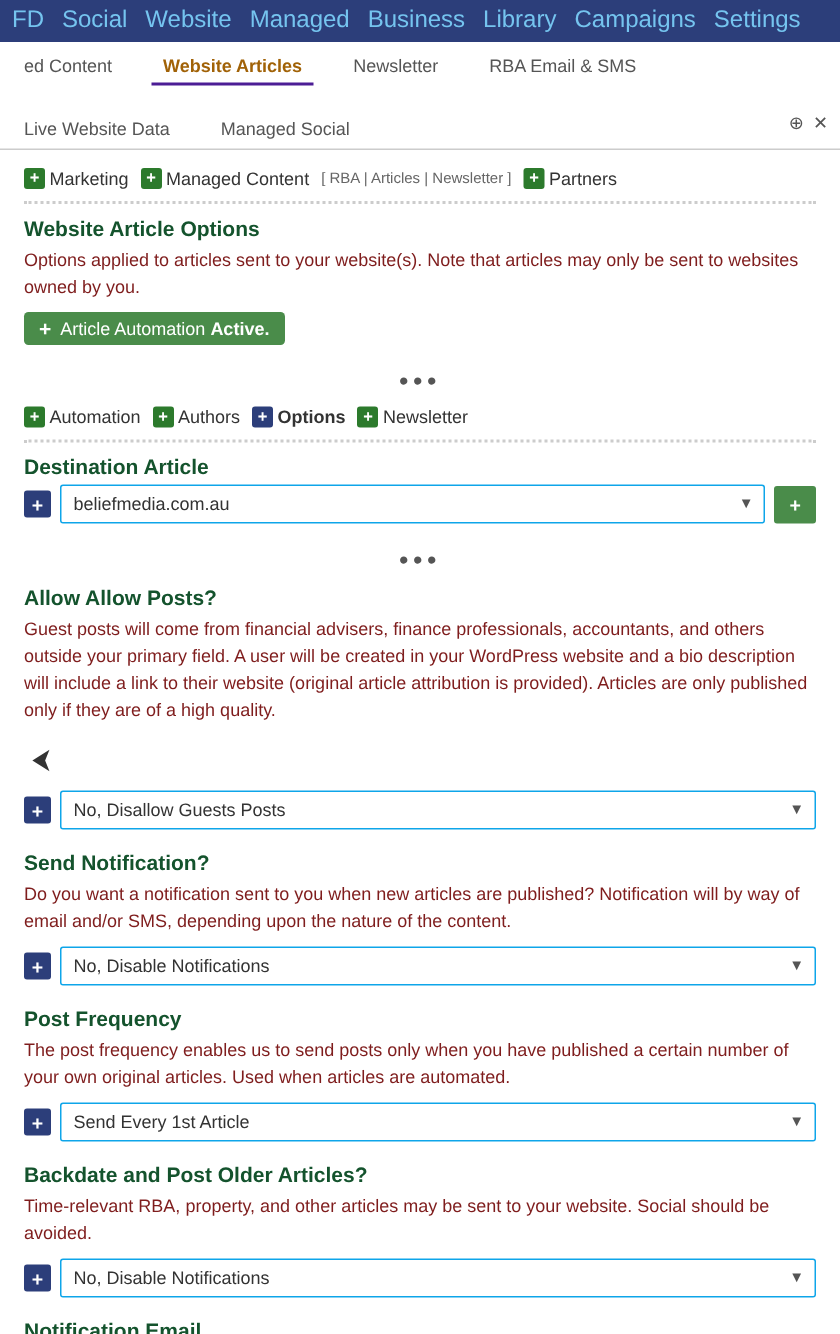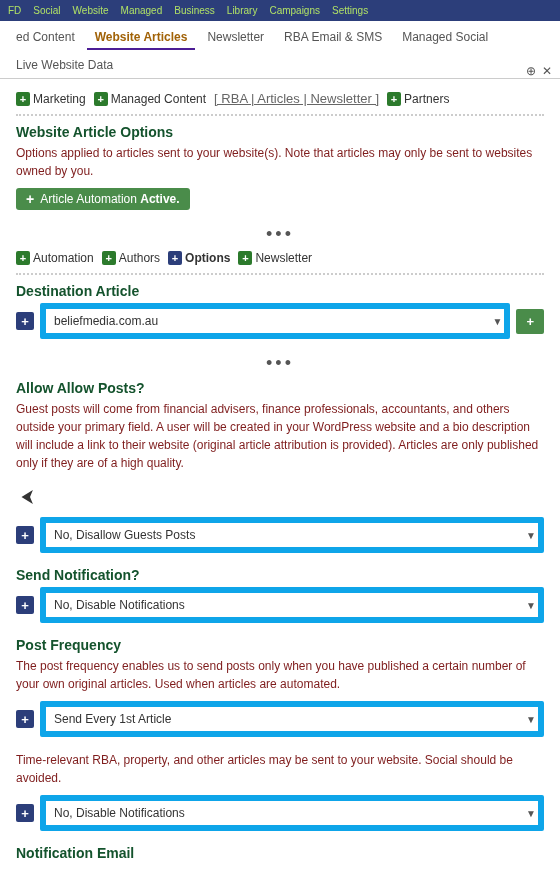--- a/index.html
+++ b/index.html
@@ -8,41 +8,41 @@
       font-size: 13px;
       color: #333;
       background: #fff;
       width: 560px;
       min-height: 889px;
     }
 
     
     .top-nav {
       background: #2c3e7a;
-      color: #bef264;
-      font-size: 10px;
+      color: #7dd3fc;
+      font-size: 16px;
       padding: 5px 8px;
       display: flex;
       gap: 12px;
       align-items: center;
     }
     .top-nav span {
       cursor: pointer;
       opacity: 0.9;
     }
 
     
     .tab-bar {
       background: #fff;
       border-bottom: 1px solid #ccc;
       padding: 5px 8px 0 8px;
       font-size: 12px;
       display: flex;
-      gap: 4px;
-      align-items: flex-end;
+      gap: 18px;
+      align-items: flex-start;
       flex-wrap: wrap;
     }
     .tab-item {
       padding: 4px 8px;
       cursor: pointer;
       color: #555;
       border-bottom: 2px solid transparent;
     }
     .tab-item.active {
       color: #a16207;
@@ -80,21 +80,21 @@
       border-radius: 2px;
       display: inline-flex;
       align-items: center;
       justify-content: center;
       font-size: 11px;
       font-weight: bold;
     }
     .sub-nav-item .plus-icon.blue {
       background: #2c3e7a;
     }
-    .bracket-text { color: #666; font-size: 13px; text-decoration: underline; }
+    .bracket-text { color: #666; font-size: 10px; }
 
     .dotted-divider {
       border: none;
       border-top: 2px dotted #ccc;
       margin: 8px 0;
     }
 
     
     .section { margin-bottom: 14px; }
     .section-title {
@@ -158,21 +158,21 @@
       flex-shrink: 0;
       cursor: pointer;
     }
     .select-wrap {
       flex: 1;
       position: relative;
     }
     select {
       width: 100%;
       padding: 5px 26px 5px 8px;
-      border: 6px solid #0ea5e9;
+      border: 1px solid #0ea5e9;
       background: #fff;
       font-size: 12px;
       color: #333;
       appearance: none;
       -webkit-appearance: none;
       cursor: pointer;
       border-radius: 2px;
     }
     .select-arrow {
       position: absolute;
@@ -221,22 +221,22 @@
   <span>Library</span>
   <span>Campaigns</span>
   <span>Settings</span>
 </div>
 
 <div class="tab-bar">
   <span class="tab-item">ed Content</span>
   <span class="tab-item active">Website Articles</span>
   <span class="tab-item">Newsletter</span>
   <span class="tab-item">RBA Email &amp; SMS</span>
+  <span class="tab-item">Live Website Data</span>
   <span class="tab-item">Managed Social</span>
-  <span class="tab-item">Live Website Data</span>
   <div class="tab-icons">
     <span>⊕</span>
     <span>✕</span>
   </div>
 </div>
 
 <div class="main-content">
 
   <div class="sub-nav">
     <div class="sub-nav-item">
@@ -317,20 +317,21 @@
           <option>No, Disallow Guests Posts</option>
           <option>Yes, Allow Guest Posts</option>
         </select>
         <span class="select-arrow">▼</span>
       </div>
     </div>
   </div>
 
   <div class="section">
     <div class="section-title">Send Notification?</div>
+    <div class="section-desc">Do you want a notification sent to you when new articles are published? Notification will by way of email and/or SMS, depending upon the nature of the content.</div>
     <div class="select-container">
       <div class="select-plus">+</div>
       <div class="select-wrap">
         <select>
           <option>No, Disable Notifications</option>
           <option>Yes, Enable Notifications</option>
         </select>
         <span class="select-arrow">▼</span>
       </div>
     </div>
@@ -347,20 +348,21 @@
           <option>Send Every 2nd Article</option>
           <option>Send Every 3rd Article</option>
           <option>Send Every 5th Article</option>
         </select>
         <span class="select-arrow">▼</span>
       </div>
     </div>
   </div>
 
   <div class="section">
+    <div class="section-title">Backdate and Post Older Articles?</div>
     <div class="section-desc">Time-relevant RBA, property, and other articles may be sent to your website. Social should be avoided.</div>
     <div class="select-container">
       <div class="select-plus">+</div>
       <div class="select-wrap">
         <select>
           <option>No, Disable Notifications</option>
           <option>Yes, Enable</option>
         </select>
         <span class="select-arrow">▼</span>
       </div>

